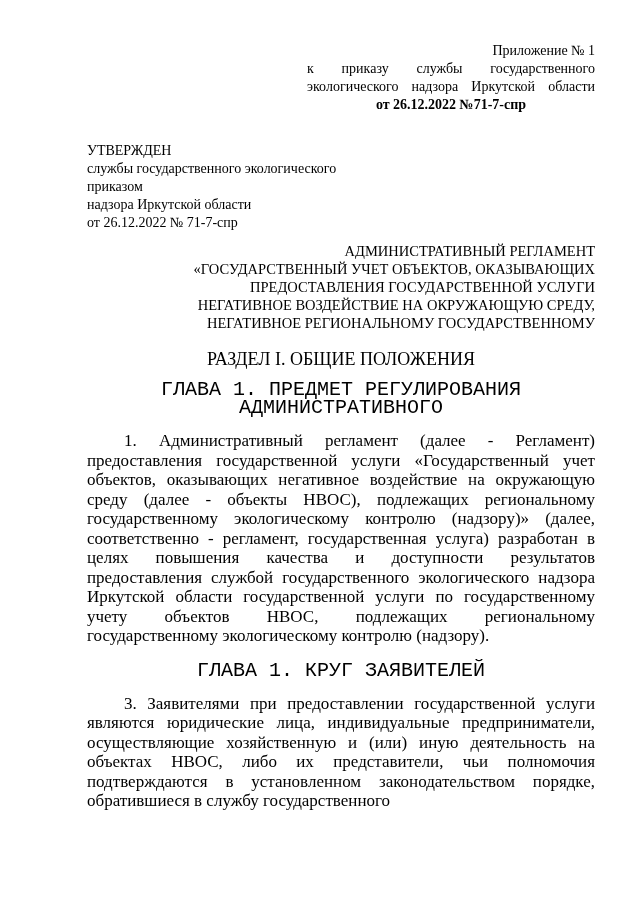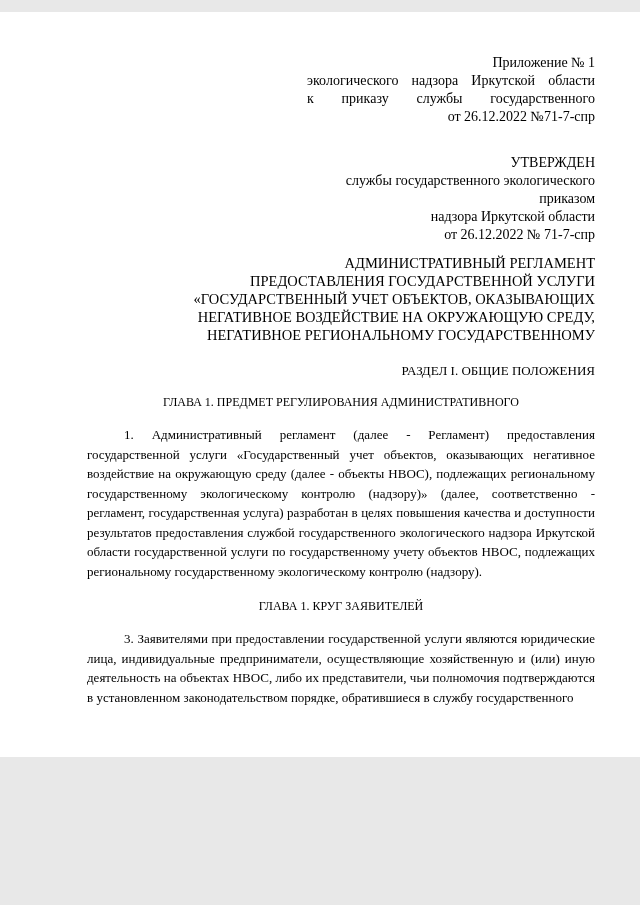--- a/index.html
+++ b/index.html
@@ -3,105 +3,106 @@
 <meta charset="utf-8">
 <style>
   html, body {
     margin: 0;
     padding: 0;
     background: #e8e8e8;
   }
   .page {
     position: relative;
     width: 640px;
-    height: 745px;
-    margin: 12px auto;
+    height: 905px;
+    margin: 0 auto;
     background: #ffffff;
     font-family: "Liberation Serif", "DejaVu Serif", serif;
     color: #000000;
     box-sizing: border-box;
     padding: 42px 45px 20px 87px;
     overflow: hidden;
   }
   
   .annex-block {
     width: 288px;
     margin-left: auto;
     font-size: 14px;
     line-height: 18px;
   }
   .annex-line { white-space: nowrap; }
   .al-right { text-align: right; }
   .al-justify { text-align: justify; text-align-last: justify; }
-  .al-left { text-align: right; }
+  .al-left { text-align: center; font-weight: bold; }
 
   .approved-block {
     margin-top: 28px;
     font-size: 14px;
     line-height: 18px;
-    text-align: right;
+    text-align: left;
   }
 
   
   .doc-title {
     margin-top: 10px;
     font-size: 14.5px;
     line-height: 18px;
     text-align: right;
   }
   .section-heading {
     margin-top: 18px;
-    font-size: 13px;
+    font-size: 18px;
     line-height: 18px;
-    text-align: right;
+    text-align: center;
   }
   .chapter-heading {
     margin-top: 13px;
-    font-size: 12px;
+    font-size: 20px;
     line-height: 18px;
     text-align: center;
+    font-family: Liberation Mono, monospace;
   }
   .chapter-heading.ch2 { margin-top: 16px; }
 
   
   .body-text {
     margin-top: 14px;
   }
   .para {
     margin: 0;
-    font-size: 13px;
+    font-size: 17px;
     line-height: 19.5px;
     text-align: justify;
     text-indent: 37px;
   }
 </style>
 </head>
 <body>
 
 <div class="page">
 
   <div class="annex-block">
     <div class="annex-line al-right">Приложение № 1</div>
+    <div class="annex-line al-justify">к приказу службы государственного</div>
     <div class="annex-line al-justify">экологического надзора Иркутской области</div>
-    <div class="annex-line al-justify">к приказу службы государственного</div>
     <div class="annex-line al-left">от 26.12.2022 №71-7-спр</div>
   </div>
 
   <div class="approved-block">
     <div>УТВЕРЖДЕН</div>
     <div>службы государственного экологического</div>
     <div>приказом</div>
     <div>надзора Иркутской области</div>
     <div>от 26.12.2022 № 71-7-спр</div>
   </div>
 
   <div class="doc-title">
     <div>АДМИНИСТРАТИВНЫЙ РЕГЛАМЕНТ</div>
+    <div>«ГОСУДАРСТВЕННЫЙ УЧЕТ ОБЪЕКТОВ, ОКАЗЫВАЮЩИХ</div>
     <div>ПРЕДОСТАВЛЕНИЯ ГОСУДАРСТВЕННОЙ УСЛУГИ</div>
-    <div>«ГОСУДАРСТВЕННЫЙ УЧЕТ ОБЪЕКТОВ, ОКАЗЫВАЮЩИХ</div>
     <div>НЕГАТИВНОЕ ВОЗДЕЙСТВИЕ НА ОКРУЖАЮЩУЮ СРЕДУ,</div>
     <div>НЕГАТИВНОЕ РЕГИОНАЛЬНОМУ ГОСУДАРСТВЕННОМУ</div>
   </div>
 
   <div class="section-heading">РАЗДЕЛ I. ОБЩИЕ ПОЛОЖЕНИЯ</div>
 
   <div class="chapter-heading">
     <div>ГЛАВА 1. ПРЕДМЕТ РЕГУЛИРОВАНИЯ АДМИНИСТРАТИВНОГО</div>
   </div>
 

